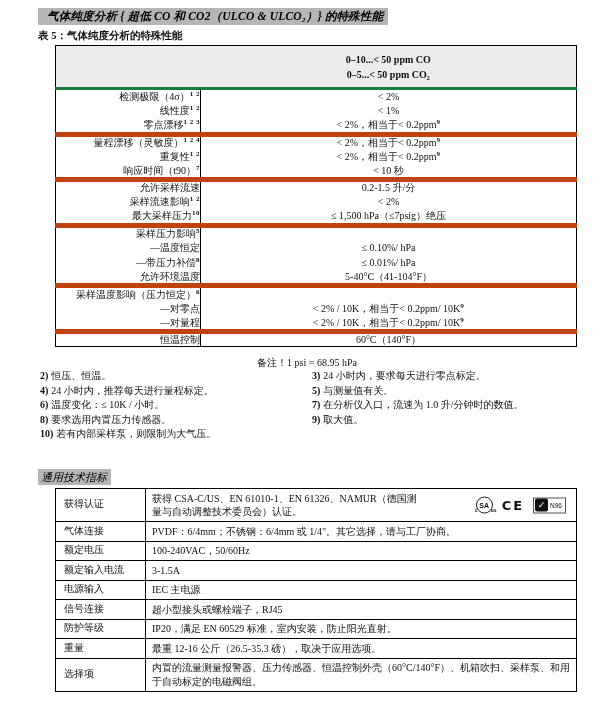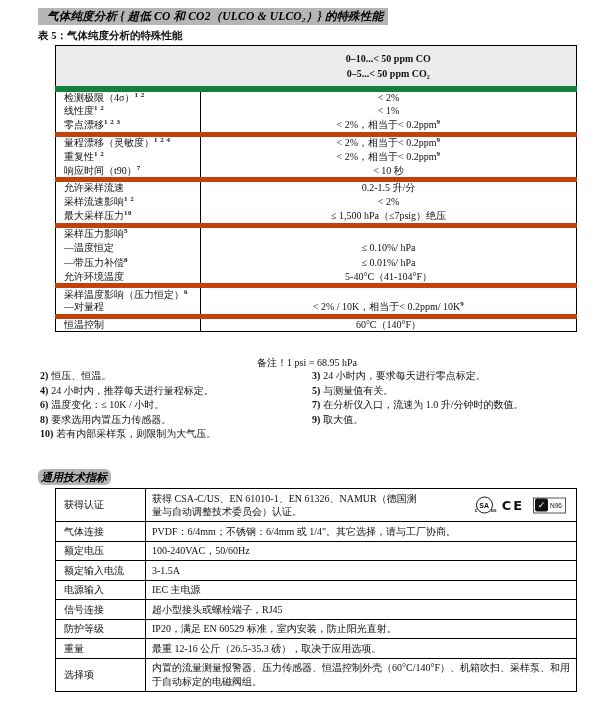--- a/index.html
+++ b/index.html
@@ -20,57 +20,57 @@
   .caption {
     position:absolute; left:38px; top:29px;
     font-weight:bold; font-size:10.5px;
   }
   table { border-collapse:collapse; table-layout:fixed; }
   .spec-table {
     position:absolute; left:55px; top:45px; width:521px;
     border:1.5px solid #000; font-size:10px;
   }
   .spec-table thead td {
-    background:#ececec; border-bottom:6px solid #15803d;
+    background:#ececec; border-bottom:3px solid #15803d;
     height:43px; vertical-align:middle;
   }
   .spec-table thead .hdr-val { text-align:center; font-weight:bold; line-height:15px; }
   .spec-table tbody { border-top:5px solid #c2410c; }
   .spec-table tbody:first-of-type { border-top:none; }
   .spec-table td.lbl {
-    padding-left:8px; height:15.2px; vertical-align:middle; line-height:12px;
+    padding-left:8px; height:15.2px; vertical-align:middle; line-height:12px;text-align:right;
   }
   .spec-table td.val {
     border-left:1px solid #000; text-align:center; vertical-align:middle; line-height:12px;
   }
   sup { font-size:7px; font-weight:bold; line-height:0; letter-spacing:0.5px; }
   .note-line {
     position:absolute; left:38px; top:356px; width:538px;
     text-align:center; font-size:10px;
   }
   .footnotes {
     position:absolute; left:40px; top:371px; width:536px;
     display:grid; grid-template-columns:272px 1fr;
     row-gap:4.5px; font-size:10px; line-height:10px;
   }
   .footnotes b { font-weight:bold; margin-right:3px; }
   .section2-title {
     position:absolute; left:38px; top:469px;
     background:#b5b5b5; color:#000;
-    font-weight:bold; font-style:italic;
-    font-size:11px; line-height:14px; padding:1px 4px 1px 3px;border-radius:6px;
+    font-weight:normal; font-style:italic;
+    font-size:11px; line-height:14px; padding:1px 4px 1px 3px;
   }
   .gen-table {
     position:absolute; left:55px; top:488px; width:521px;
     border:1.5px solid #000; font-size:10px;
   }
   .gen-table tr { border-top:1px solid #000; }
   .gen-table tr:first-child { border-top:none; }
   .gen-table td { padding:2.5px 6px; vertical-align:middle; line-height:13.5px; }
-  .gen-table td.glbl { width:90px; padding-left:8px; }
+  .gen-table td.glbl { width:90px; padding-left:8px;font-family:Liberation Mono, monospace; }
   .gen-table td.gval { border-left:1px solid #000; }
   .gen-table tr.cert-row td.gval { position:relative; padding-right:152px; }
   .cert-icons {
     position:absolute; right:10px; top:50%; transform:translateY(-50%);
     display:flex; align-items:center; gap:9px;
   }
   .csa-mark {
     position:relative; width:17px; height:17px; border:1.6px solid #1a1a1a;
     border-radius:50%; display:inline-flex; align-items:center; justify-content:center;
     font-size:7px; font-weight:bold; font-family:"Liberation Sans",sans-serif;
@@ -169,20 +169,24 @@
     </tr>
     <tr>
       <td class="lbl"><span>允许环境温度</span><sup></sup></td>
       <td class="val"><span>5-40°C（41-104°F）</span><sup></sup></td>
     </tr>
   </tbody>
   <tbody>
     <tr>
       <td class="lbl"><span>采样温度影响（压力恒定）</span><sup>6</sup></td>
       <td class="val"><span></span><sup></sup></td>
+    </tr>
+    <tr>
+      <td class="lbl"><span>—对零点</span><sup></sup></td>
+      <td class="val"><span>&lt; 2% / 10K，相当于&lt; 0.2ppm/ 10K</span><sup>9</sup></td>
     </tr>
     <tr>
       <td class="lbl"><span>—对量程</span><sup></sup></td>
       <td class="val"><span>&lt; 2% / 10K，相当于&lt; 0.2ppm/ 10K</span><sup>9</sup></td>
     </tr>
   </tbody>
   <tbody>
     <tr>
       <td class="lbl"><span>恒温控制</span><sup></sup></td>
       <td class="val"><span>60°C（140°F）</span><sup></sup></td>

